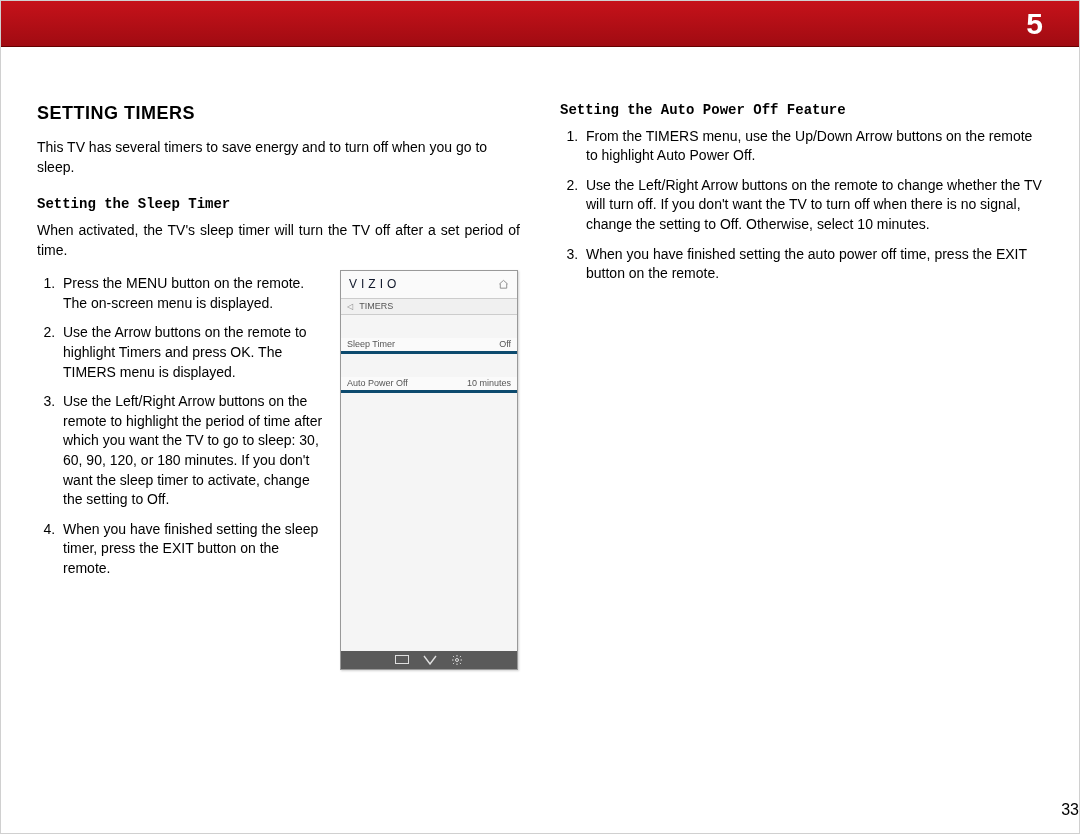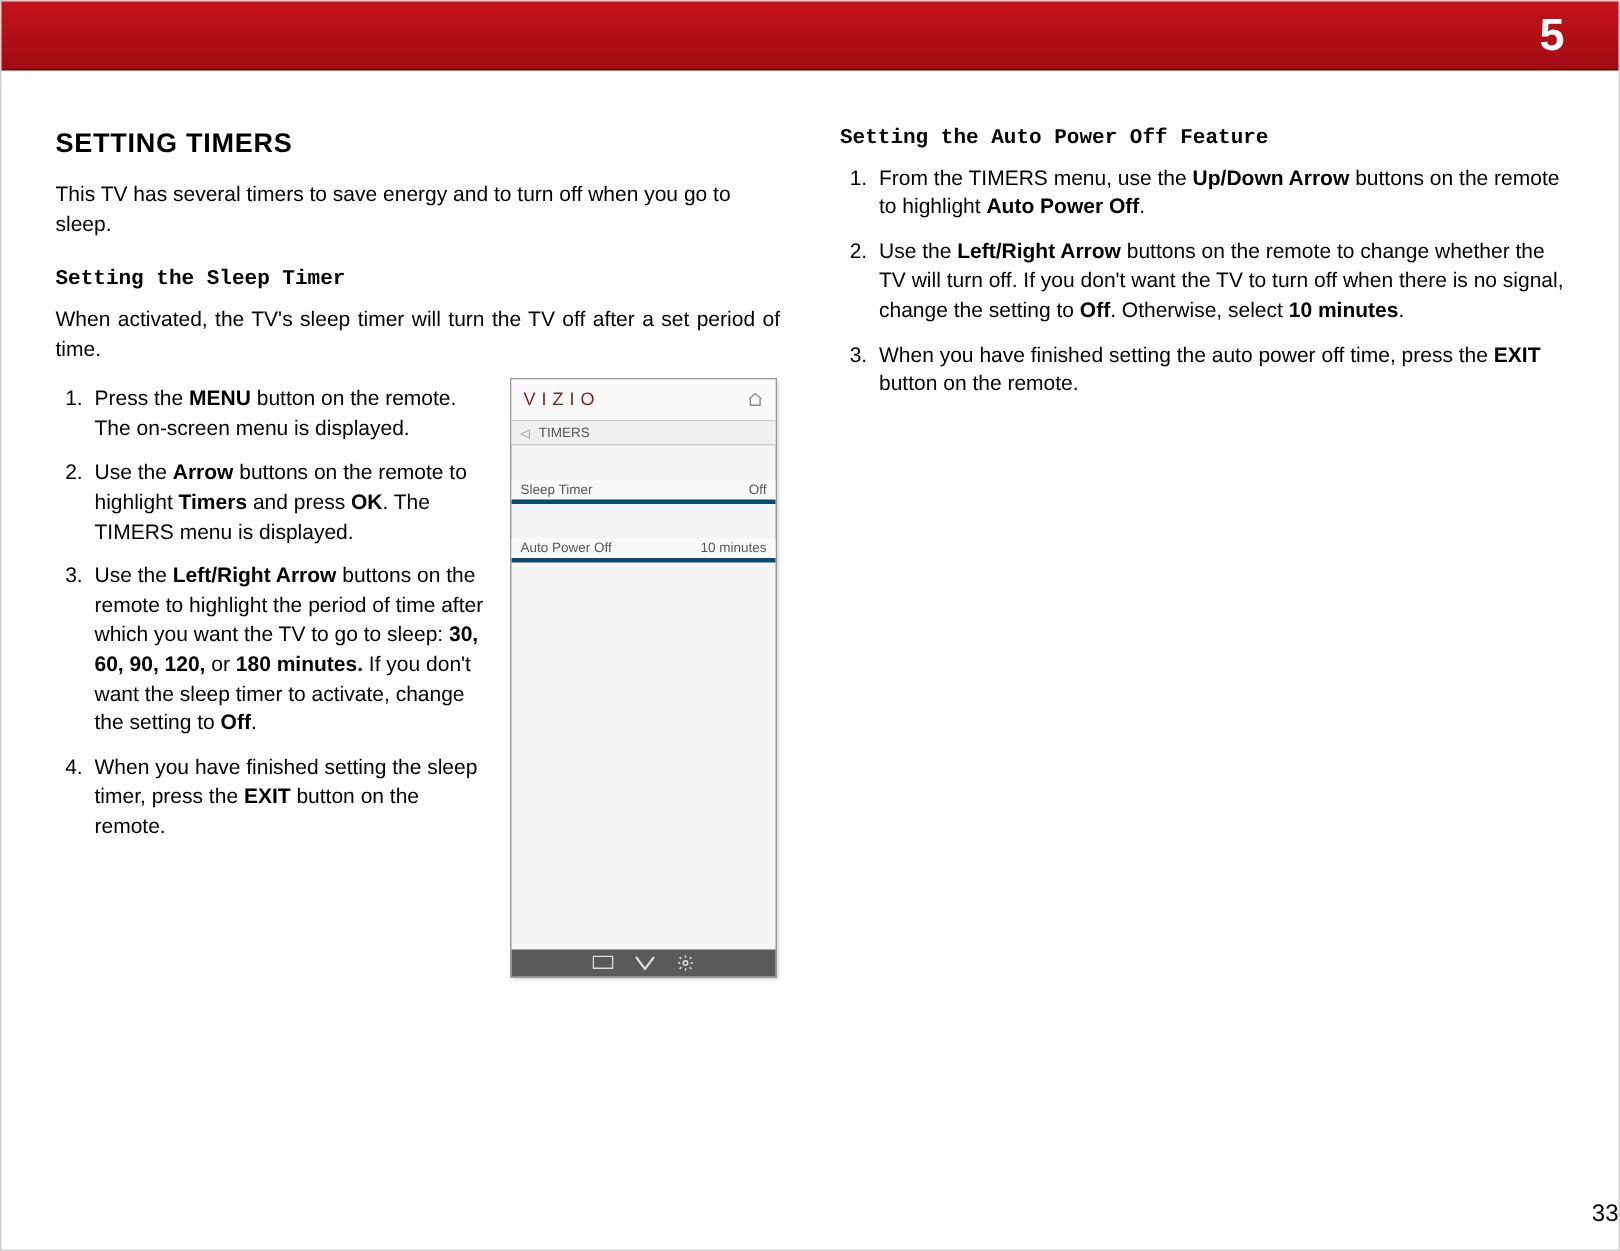--- a/index.html
+++ b/index.html
@@ -37,21 +37,21 @@
     flex: 0 0 auto;
   }
   .topband .chapnum {
     color: #fff;
     font-size: 30px;
     font-weight: 700;
   }
 
   .content {
     flex: 1 1 auto;
-    padding: 36px 36px 0 36px;
+    padding: 54px 36px 0 36px;
     display: flex;
     gap: 40px;
   }
 
   .col {
     flex: 1 1 0;
     min-width: 0;
   }
 
   h2.section-title {
@@ -71,21 +71,21 @@
 
   p { margin: 0 0 10px 0; text-align: justify; }
 
   .intro p { text-align: left; }
 
   ol.steps {
     padding-left: 22px;
     margin: 4px 0 0 0;
   }
   ol.steps li { margin-bottom: 10px; padding-left: 4px; text-align: left; }
-  ol.steps li .b { font-weight: 700; }
+  ol.steps li .b { font-weight: 400; }
 
   
 
   .col-left-top { display: flex; gap: 14px; }
   .col-left-top .text { flex: 1 1 auto; }
   .inset-wrap { flex: 0 0 180px; }
 
   
   .inset {
     width: 178px;
@@ -105,21 +105,21 @@
     align-items: center;
     justify-content: space-between;
     padding: 0 8px;
     background: #fafafa;
   }
   .inset .brand {
     font-family: "Arial", sans-serif;
     letter-spacing: 4px;
     font-weight: 400;
     font-size: 12px;
-    color: #7f1d1d;
+    color: #0f172a;
   }
   .inset svg { display: block; }
   .inset .m-title {
     height: 16px;
     border-bottom: 1px solid #ccc;
     display: flex;
     align-items: center;
     padding: 0 6px;
     gap: 6px;
     background: #f0f0f0;

